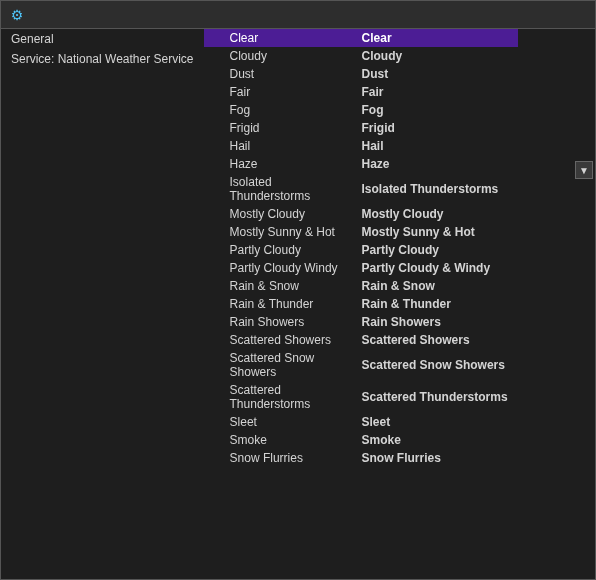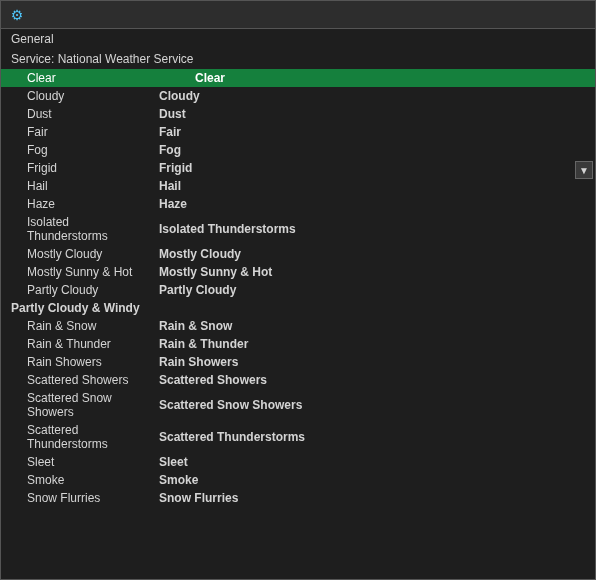--- a/index.html
+++ b/index.html
@@ -106,22 +106,21 @@
 
     .weather-col-right {
       flex: 1;
       padding: 1px 10px;
       font-size: 12px;
       font-weight: bold;
       color: #d4d4d4;
     }
 
     .selected-row {
-      background: #15803d;
-      gap: 36px;
+      background: #4c1d95;
     }
 
     .selected-row .weather-col-left,
     .selected-row .weather-col-right {
       color: #fff;
     }
 
     
     ::-webkit-scrollbar {
       width: 12px;
@@ -129,21 +128,20 @@
     ::-webkit-scrollbar-track {
       background: #1e1e1e;
     }
     ::-webkit-scrollbar-thumb {
       background: #555;
       border: 2px solid #1e1e1e;
     }
 
     .main-area {
       display: flex;
-      flex-direction: column;
       flex: 1;
       position: relative;
     }
 
     .dropdown-arrow {
       position: absolute;
       right: 2px;
       top: 132px;
       width: 18px;
       height: 18px;
@@ -223,20 +221,21 @@
             </div>
             <div class="weather-row">
               <div class="weather-col-left">Mostly Sunny &amp; Hot</div>
               <div class="weather-col-right">Mostly Sunny &amp; Hot</div>
             </div>
             <div class="weather-row">
               <div class="weather-col-left">Partly Cloudy</div>
               <div class="weather-col-right">Partly Cloudy</div>
             </div>
             <div class="weather-row">
+              <div class="weather-col-left">Partly Cloudy Windy</div>
               <div class="weather-col-right">Partly Cloudy &amp; Windy</div>
             </div>
             <div class="weather-row">
               <div class="weather-col-left">Rain &amp; Snow</div>
               <div class="weather-col-right">Rain &amp; Snow</div>
             </div>
             <div class="weather-row">
               <div class="weather-col-left">Rain &amp; Thunder</div>
               <div class="weather-col-right">Rain &amp; Thunder</div>
             </div>

